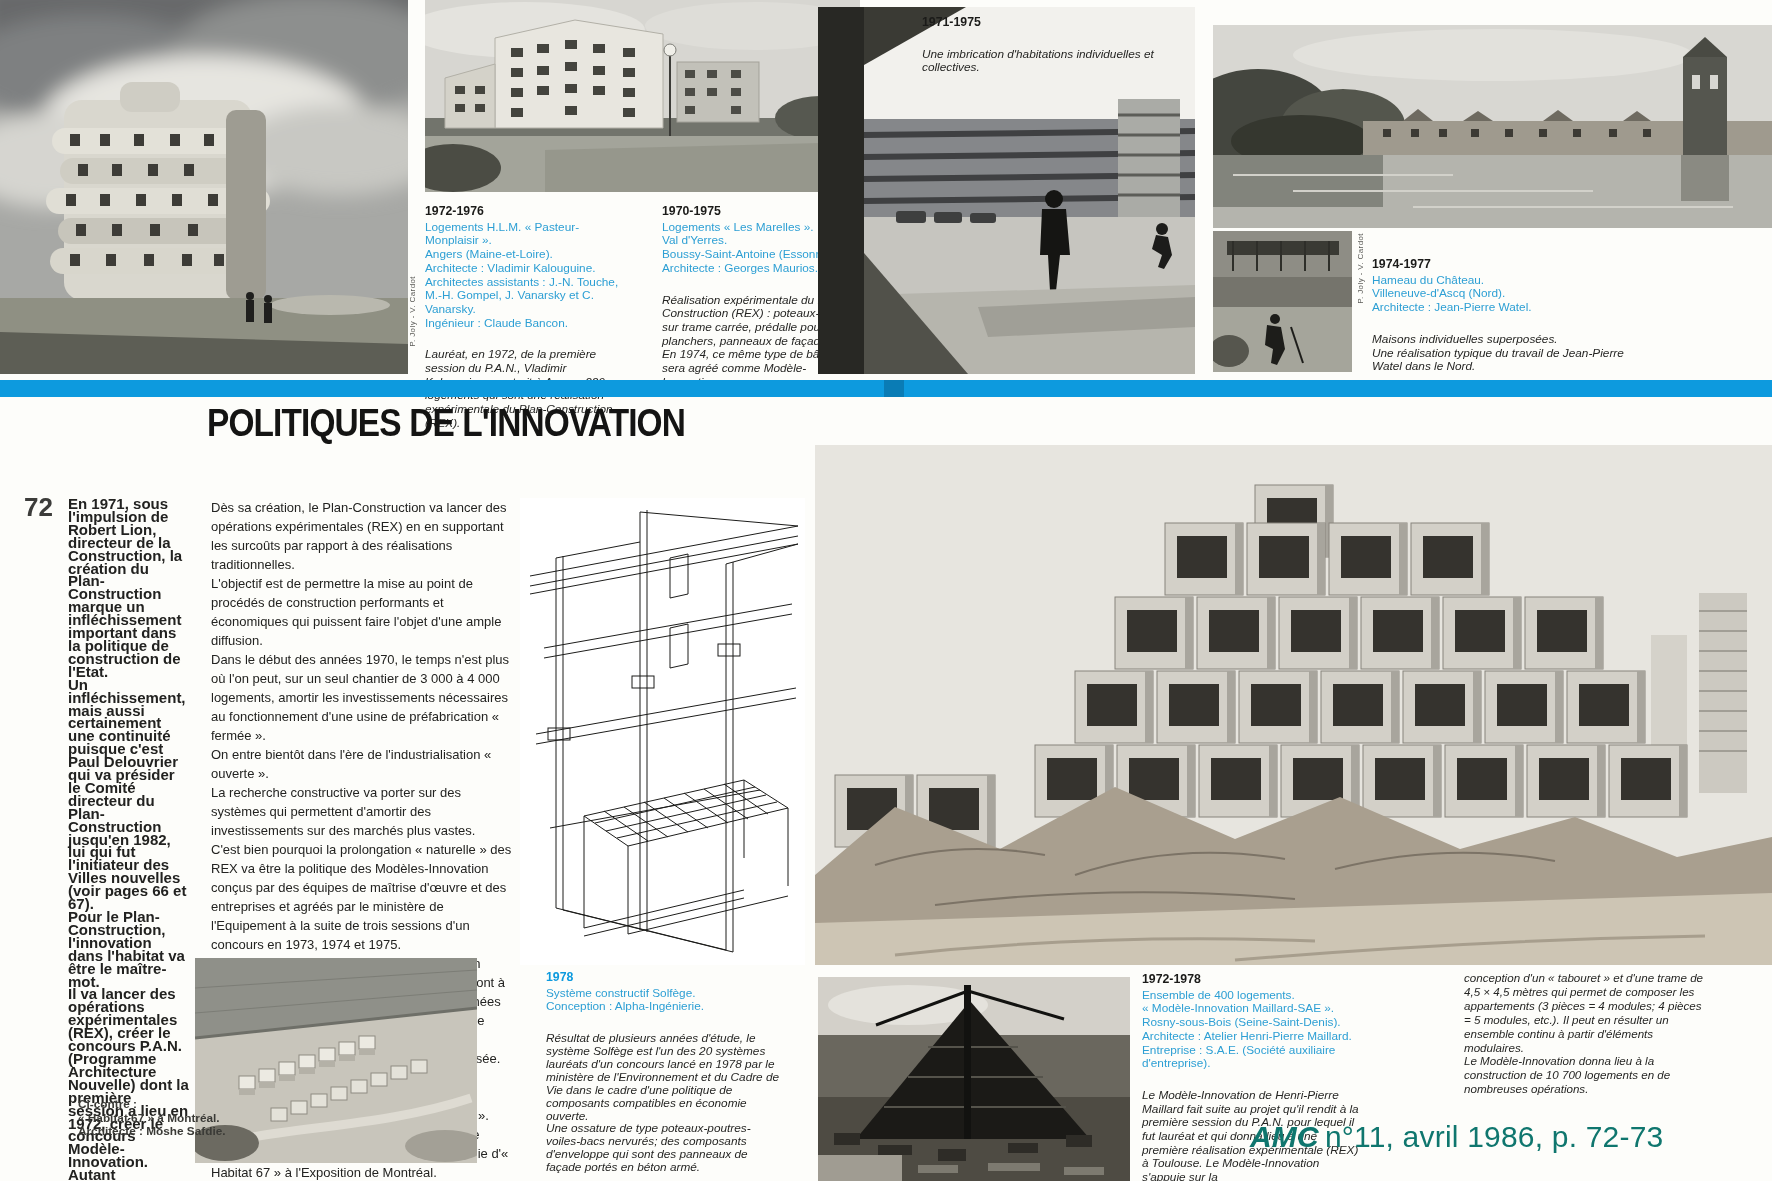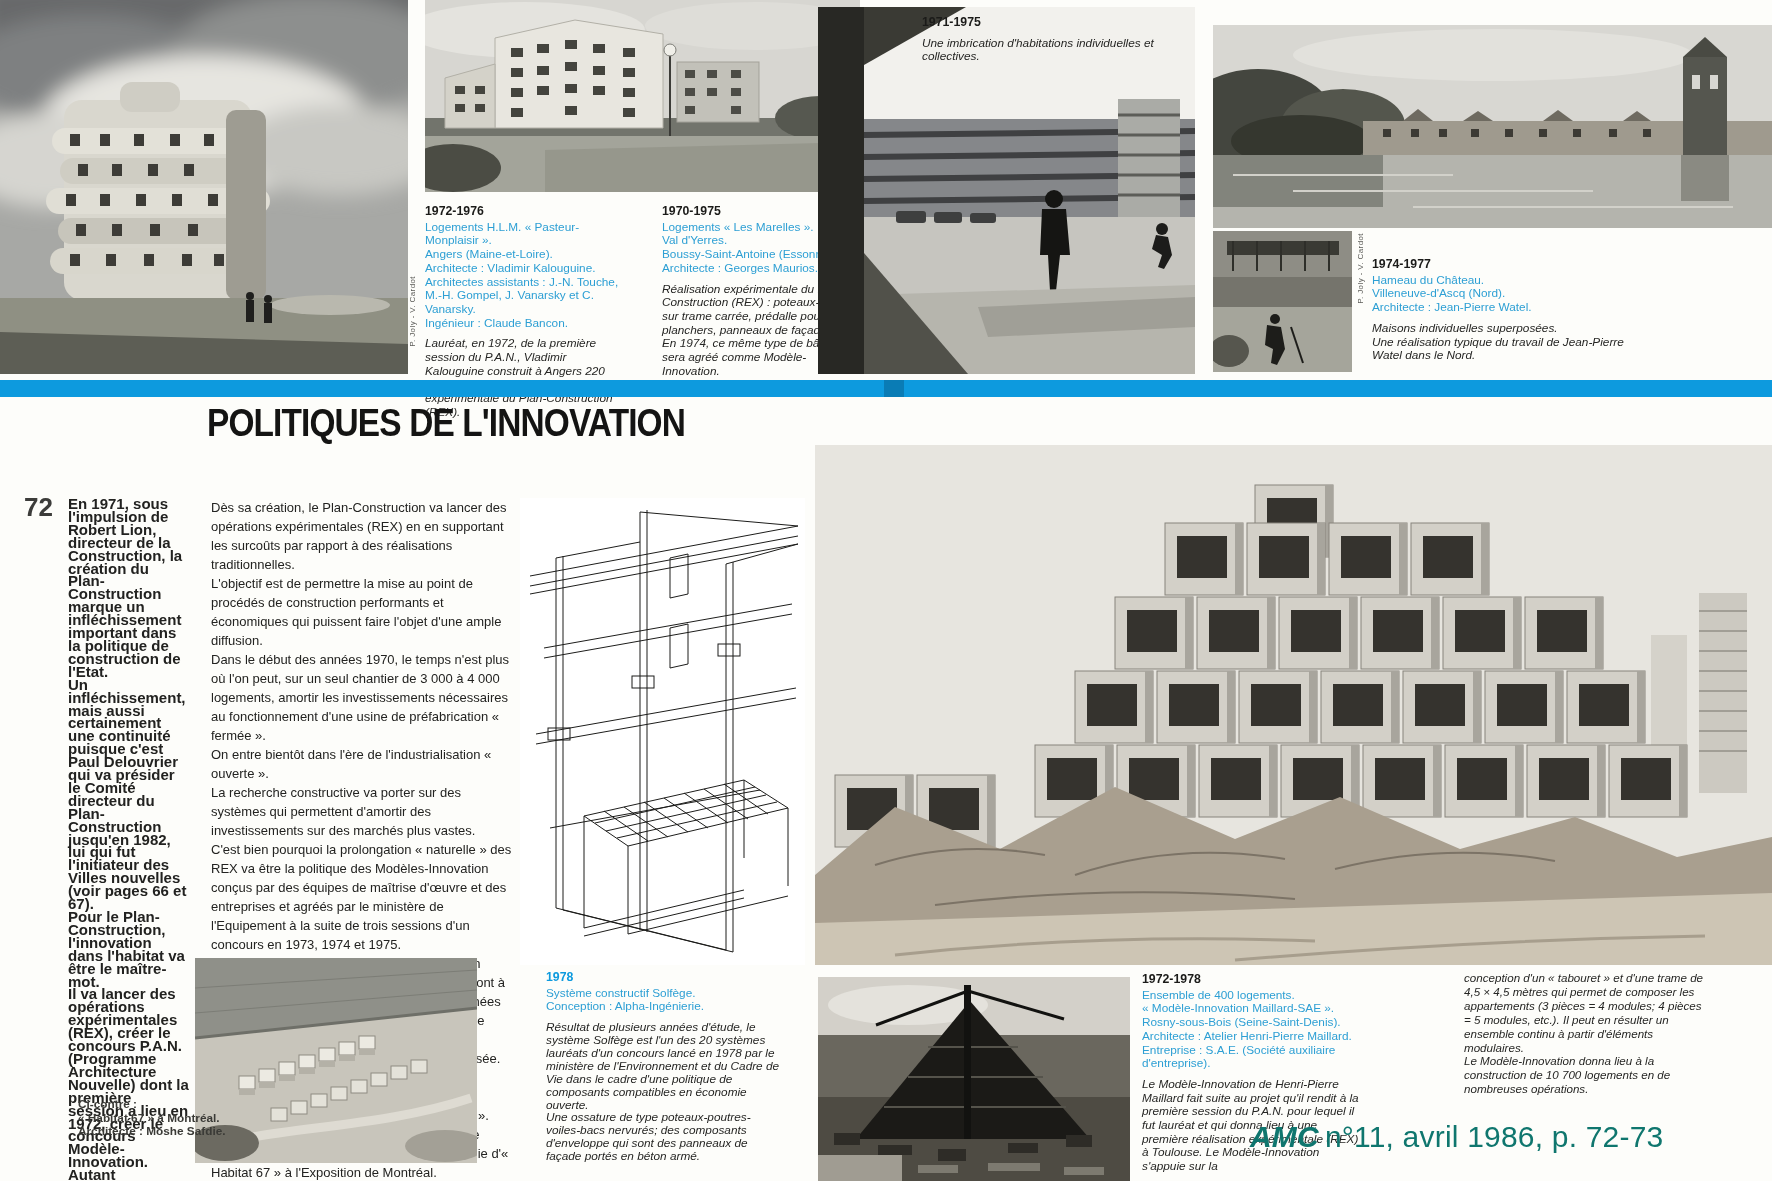--- a/index.html
+++ b/index.html
@@ -17,21 +17,21 @@
   .vcredit{
     writing-mode:vertical-rl;transform:rotate(180deg);
     font-size:8px;color:#5a5a56;letter-spacing:.4px;line-height:1;
   }
 
   
   .cap{font-size:11.8px;line-height:13.7px;}
   .cap .year{font-weight:bold;color:#1b1b19;font-size:12.3px;margin:0 0 2px 0;}
   .cap .year.blue{color:var(--accent_blue,#0d9ade);}
   .cap .info{color:var(--caption_blue,#2d9fd4);}
-  .cap .note{color:#262624;font-style:italic;margin-top:7px;}
+  .cap .note{color:#262624;font-style:italic;margin-top:18px;}
   .cap .plain{color:#3a3a36;font-weight:bold;}
 
   
   #band{background:var(--accent_blue,#0d9ade);}
   #band-gutter{background:var(--gutter_blue,#0a7cb5);}
   #main-title{
     font-size:38px;font-weight:bold;letter-spacing:-1px;color:#141413;
     transform:scaleX(.88);transform-origin:left center;white-space:nowrap;
   }
 

